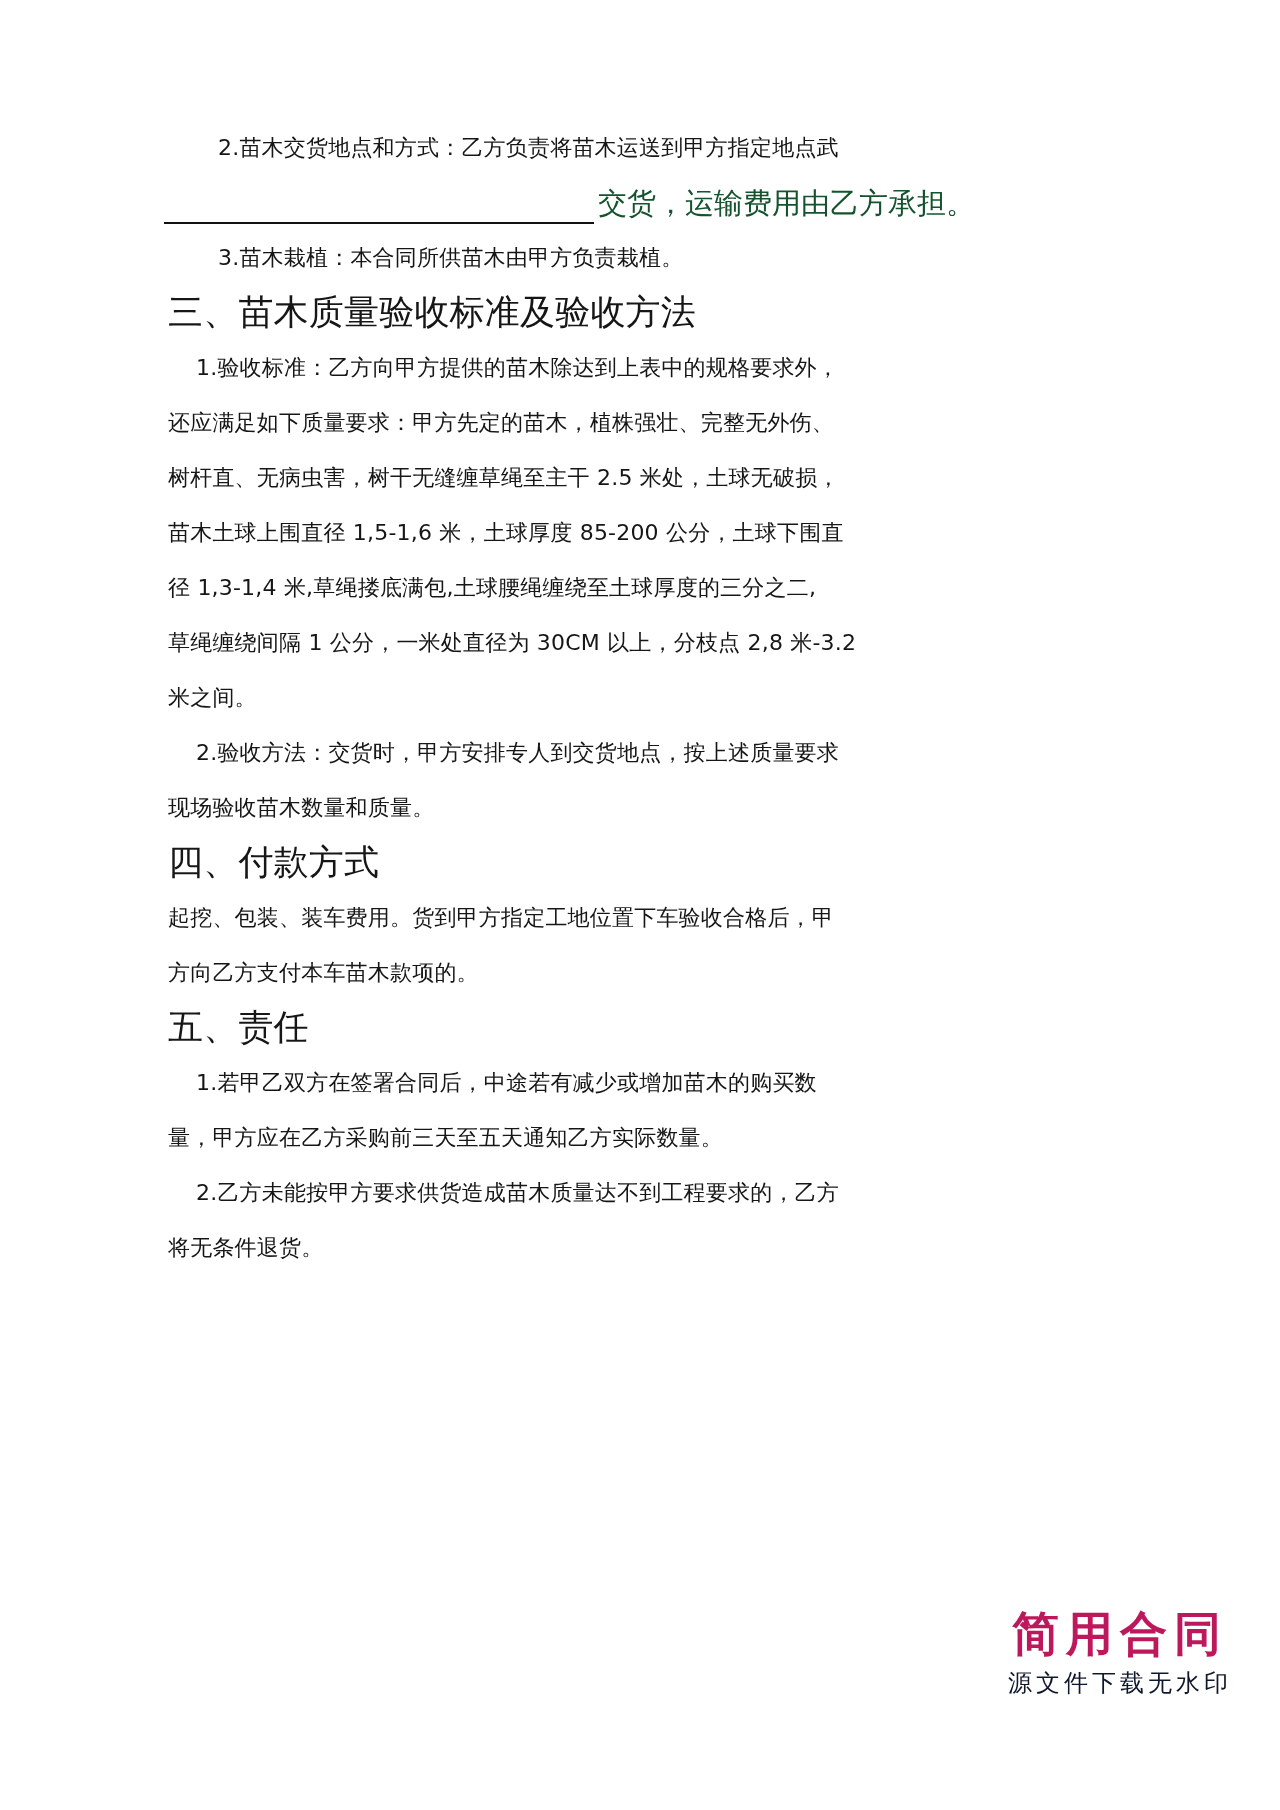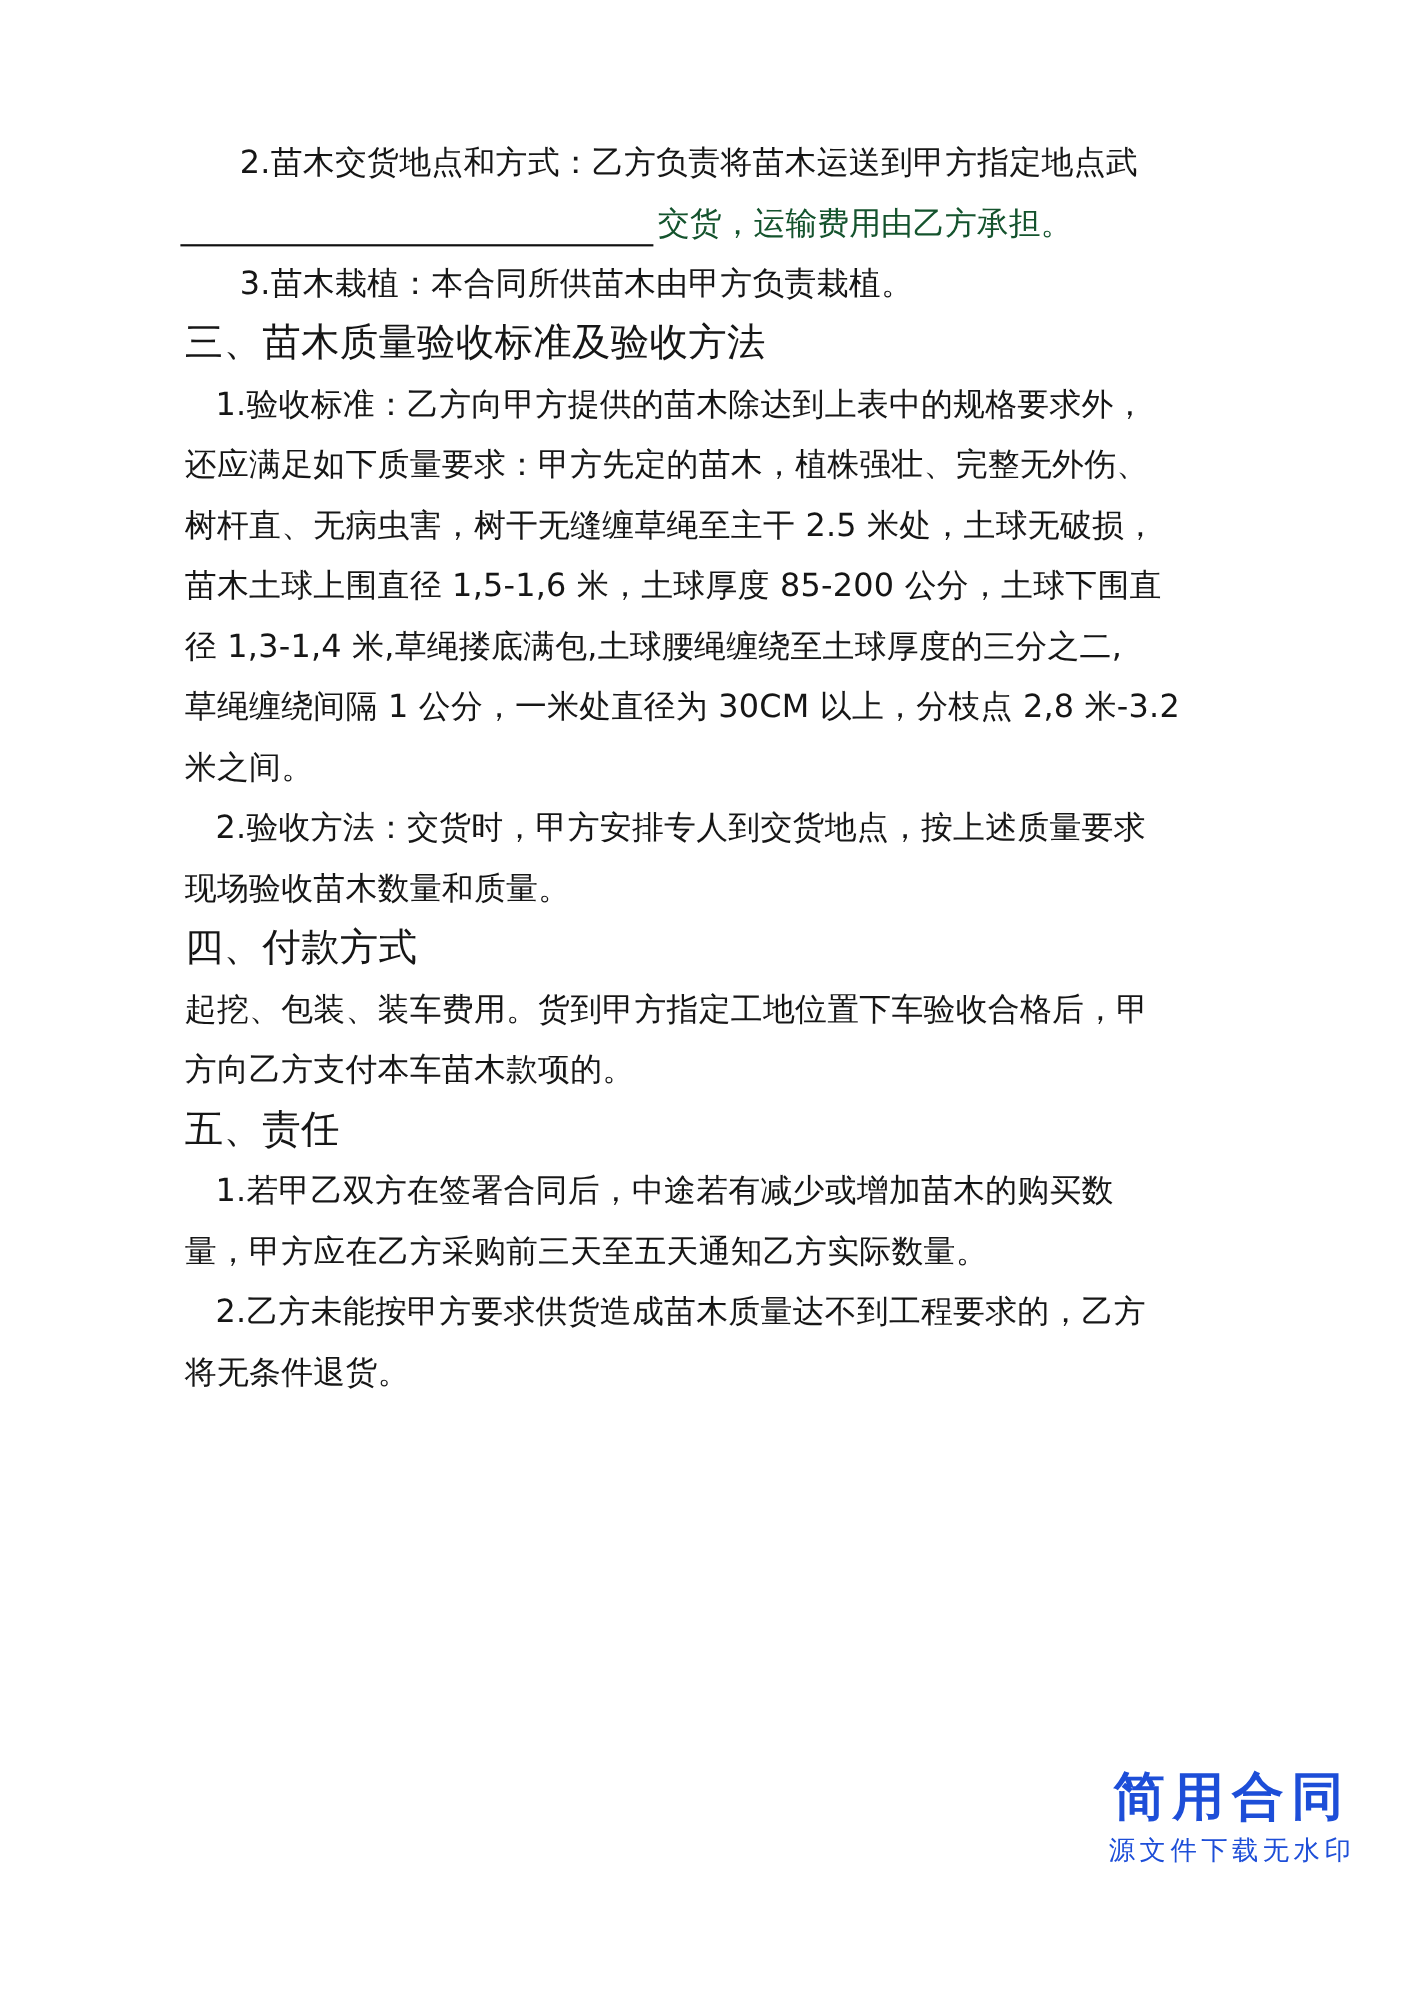--- a/index.html
+++ b/index.html
@@ -15,21 +15,21 @@
     overflow: hidden;
     font-family: "DejaVu Sans", "Liberation Sans", sans-serif;
   }
   .doc-body {
     position: absolute;
     left: 168px;
     top: 120px;
     width: 950px;
   }
   .line {
-    font-size: 29px;
+    font-size: 22px;
     line-height: 55px;
     color: #161616;
     white-space: pre;
     letter-spacing: 0.2px;
     font-weight: 400;
   }
   .line.indent1 { text-indent: 50px; }
   .line.indent-sm { text-indent: 28px; }
   .line.indent-big { text-indent: 72px; }
   .heading {
@@ -67,32 +67,31 @@
     right: 48px;
     bottom: 110px;
     text-align: center;
     pointer-events: none;
     user-select: none;
   }
   .watermark .wm-main {
     font-size: 47px;
     letter-spacing: 7px;
     font-weight: 700;
-    color: #1d4ed8;
+    color: #be185d;
     line-height: 56px;
     white-space: pre;
   }
   .watermark .wm-sub {
     font-size: 24px;
     letter-spacing: 4px;
-    color: #1d4ed8;
+    color: #0f172a;
     line-height: 34px;
     margin-top: 4px;
     white-space: pre;
-    font-family: Liberation Serif, serif;
   }
 </style>
 </head>
 <body>
 
 <div class="page">
 
   <div class="doc-body">
 
     <div class="line indent1">2.苗木交货地点和方式：乙方负责将苗木运送到甲方指定地点武</div>

